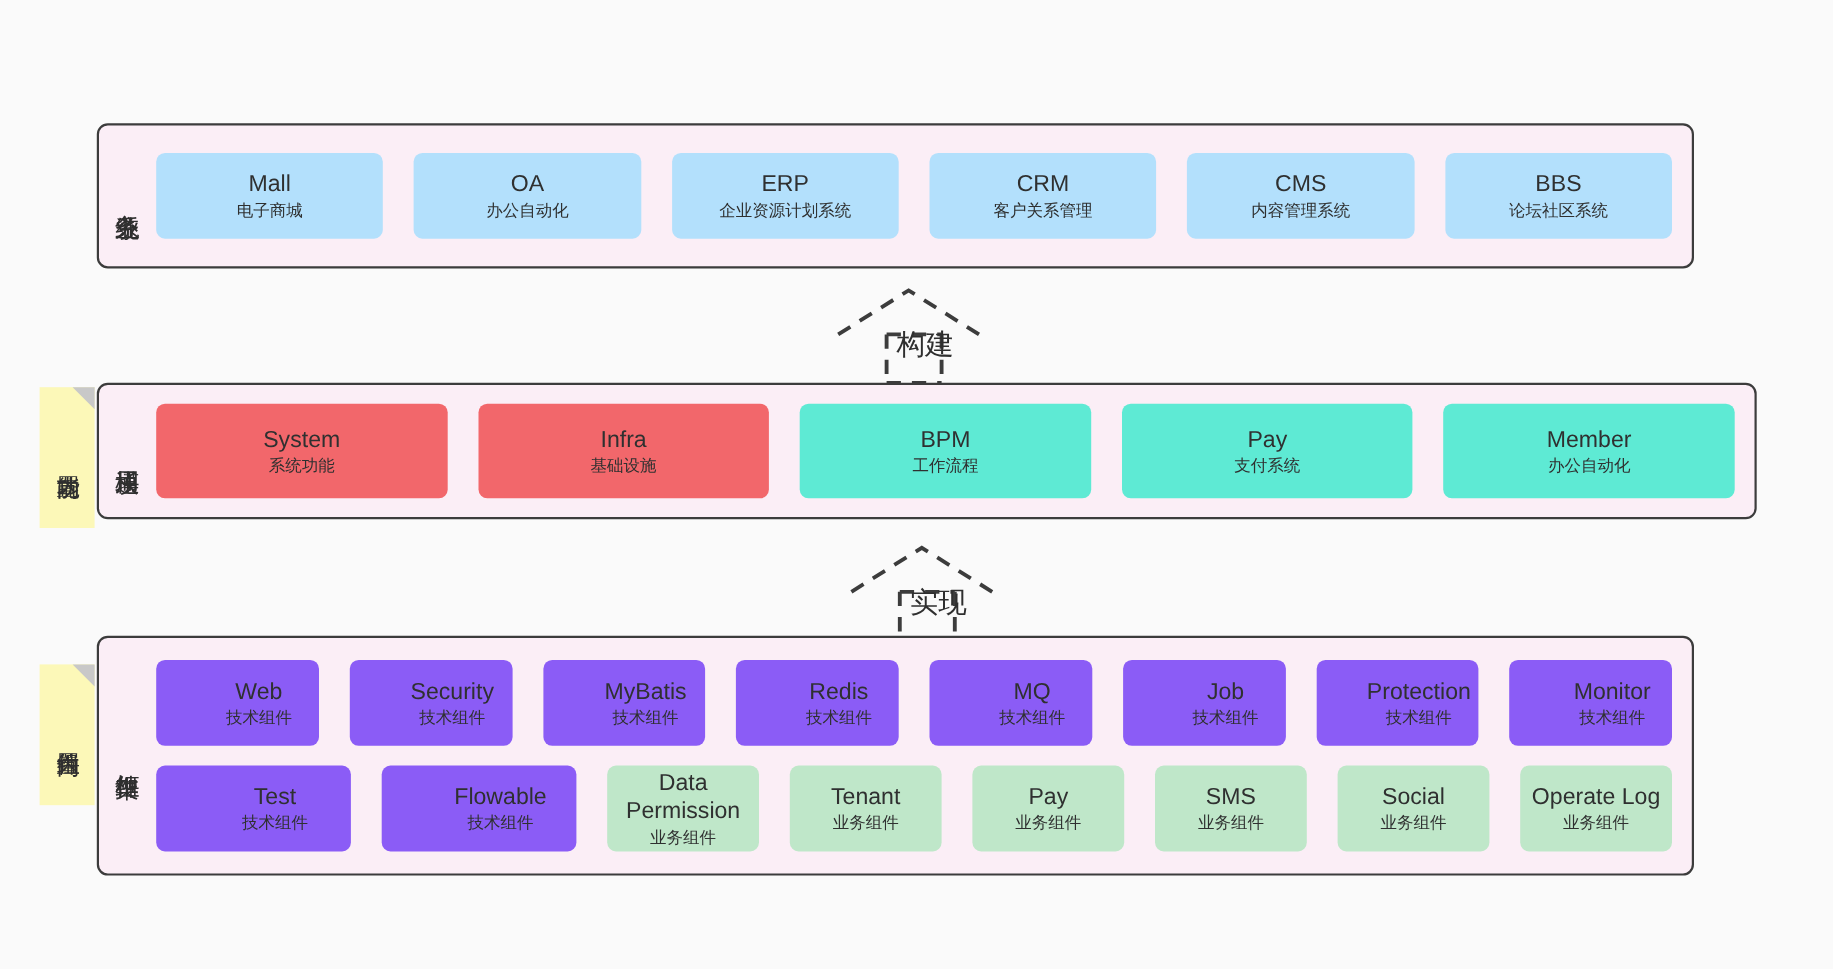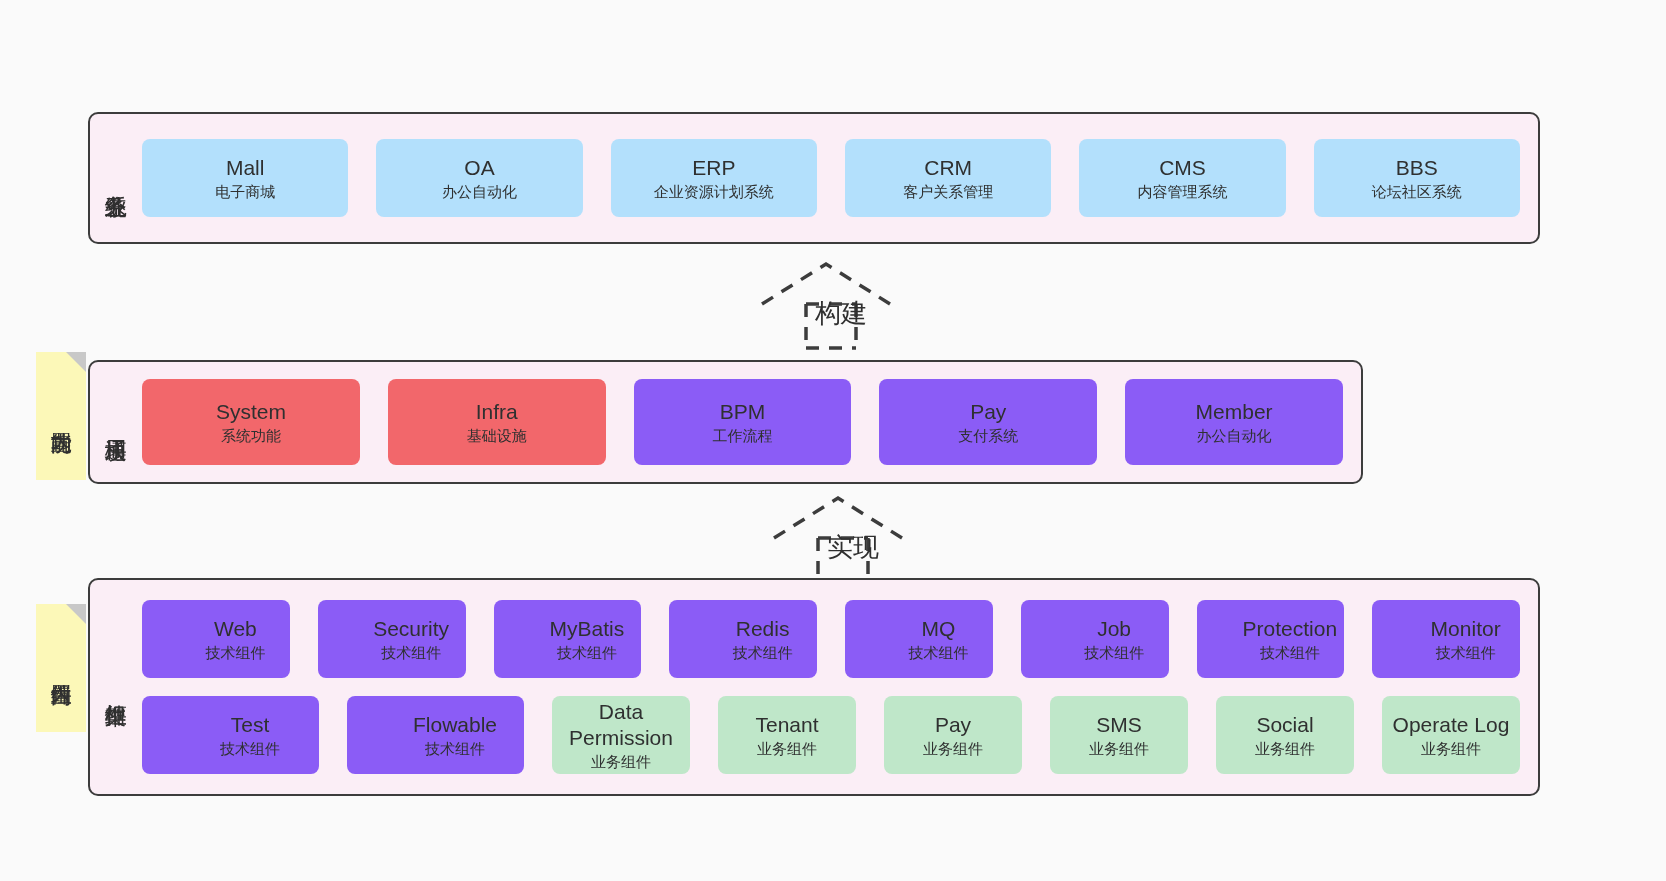--- a/index.html
+++ b/index.html
@@ -78,21 +78,21 @@
   .node .t-en {
     font-size: 21px;
     color: #2f3030;
   }
   .node .t-cn {
     font-size: 15px;
     color: #2f3030;
   }
   .blue   { background: #b3e0fc; }
   .red    { background: #f2676b; }
-  .pinkl  { background: #8b5cf6; }
+  .pinkl  { background: #5eead4; }
   .green  { background: #8b5cf6; padding-left: 45px; }
   .greenl { background: #bfe7c9; }
 
   .h-biz { height: 78px; }
   .h-mod { height: 86px; }
   .h-fw  { height: 78px; }
 
   
   .note {
     position: absolute;
@@ -187,21 +187,21 @@
       <path d="M 46 48 L 46 92 M 46 48 L 96 48 M 96 48 L 96 92 M 46 92 L 96 92" fill="none" stroke="#3c3c3c" stroke-width="3.5" stroke-dasharray="13 10"></path>
     </svg>
     <div class="arrow-label">构建</div>
   </div>
 
   <div class="note" id="note-modules" style="left:36px; top:352px; height:128px;">
     <div class="fold"></div>
     <span>内置功能</span>
   </div>
 
-  <div class="layer" id="layer-modules" style="left:88px; top:348px; width:1275px; height:124px;margin-top:12px;">
+  <div class="layer" id="layer-modules" style="left:88px; top:348px; width:1509px; height:124px;">
     <div class="layer-label">
       <span>通用模块</span>
     </div>
     <div class="layer-body">
       <div class="row">
         <div class="node red h-mod">
           <div class="t-en">System</div>
           <div class="t-cn">系统功能</div>
         </div>
         <div class="node red h-mod">

